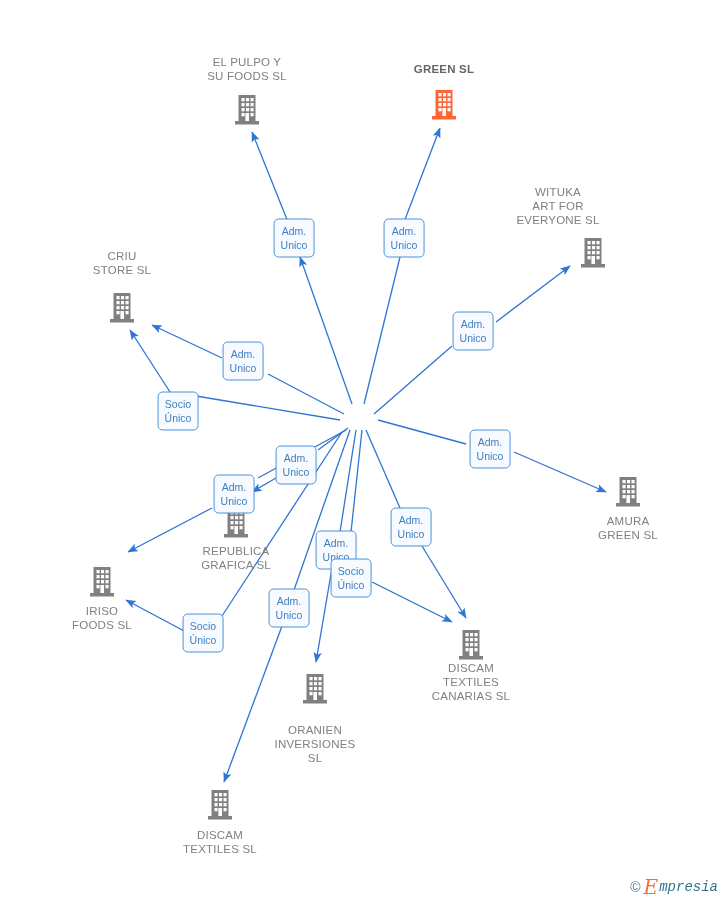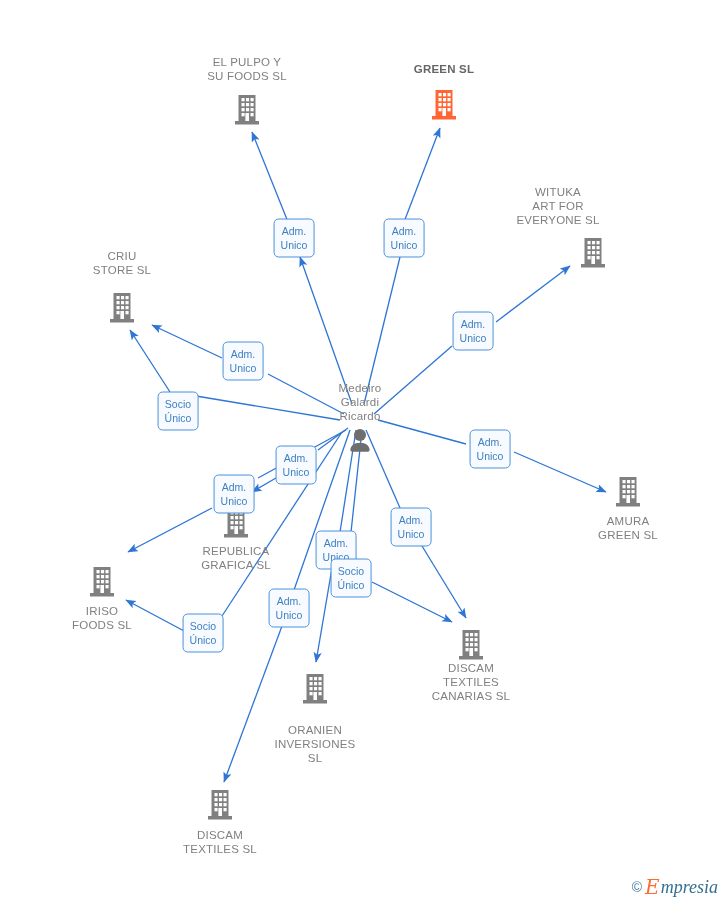--- a/index.html
+++ b/index.html
@@ -80,23 +80,23 @@
   }
   .wm-e {
     color: #ff6a33;
     font-family: "DejaVu Serif", serif;
     font-style: italic;
     font-size: 20px;
     line-height: 20px;
   }
   .wm-rest {
     color: #33708f;
-    font-family: Liberation Serif, serif;
+    font-family: Liberation Mono, monospace;
     font-style: italic;
-    font-size: 18px;
+    font-size: 14px;
     line-height: 20px;
     margin-left: -2px;
   }
 </style>
 </head>
 <body>
 
 <div id="canvas">
 
   <svg id="edge-layer" viewBox="0 0 728 905" xmlns="http://www.w3.org/2000/svg">
@@ -128,29 +128,20 @@
         <path d="M 332,568 L 316,662" marker-end="url(#arrowblue)"></path>
         <path d="M 362,430 L 348,560"></path>
         <path d="M 372,582 L 452,622" marker-end="url(#arrowblue)"></path>
         <path d="M 350,430 L 294,590"></path>
         <path d="M 282,626 L 224,782" marker-end="url(#arrowblue)"></path>
         <path d="M 342,432 L 222,616"></path>
         <path d="M 186,632 L 126,600" marker-end="url(#arrowblue)"></path>
       </g>
   </svg>
 
-  <div class="node label-above" id="node-center" style="left:360px; top:418px;">
-    <div class="node-label">Medeiro
-Galardi
-Ricardo</div>
-    <svg class="node-icon" width="30" height="30" viewBox="0 0 30 30">
-      <circle cx="15" cy="9.5" r="6" fill="#6E6E6E"></circle>
-      <path d="M15 17.2c-6 0-9.6 3.2-9.6 7.4 0 1.1 0.7 1.6 1.8 1.6h15.6c1.1 0 1.8-0.5 1.8-1.6 0-4.2-3.6-7.4-9.6-7.4z" fill="#6E6E6E"></path>
-    </svg>
-  </div>
 
   <div id="company-nodes">
       <div class="node" style="left: 247px; top: 110px;">
         <svg class="node-icon" width="28" height="32" viewBox="0 0 28 32">
           <path d="M5.5 1 h17 v26 h-17 z" fill="#808080"></path>
           <rect x="2" y="27" width="24" height="3.5" fill="#808080"></rect>
           <rect x="8.5" y="4" width="3.1" height="3.3" fill="#ffffff"></rect>
           <rect x="13" y="4" width="3.1" height="3.3" fill="#ffffff"></rect>
           <rect x="17.5" y="4" width="3.1" height="3.3" fill="#ffffff"></rect>
           <rect x="8.5" y="9" width="3.1" height="3.3" fill="#ffffff"></rect>

